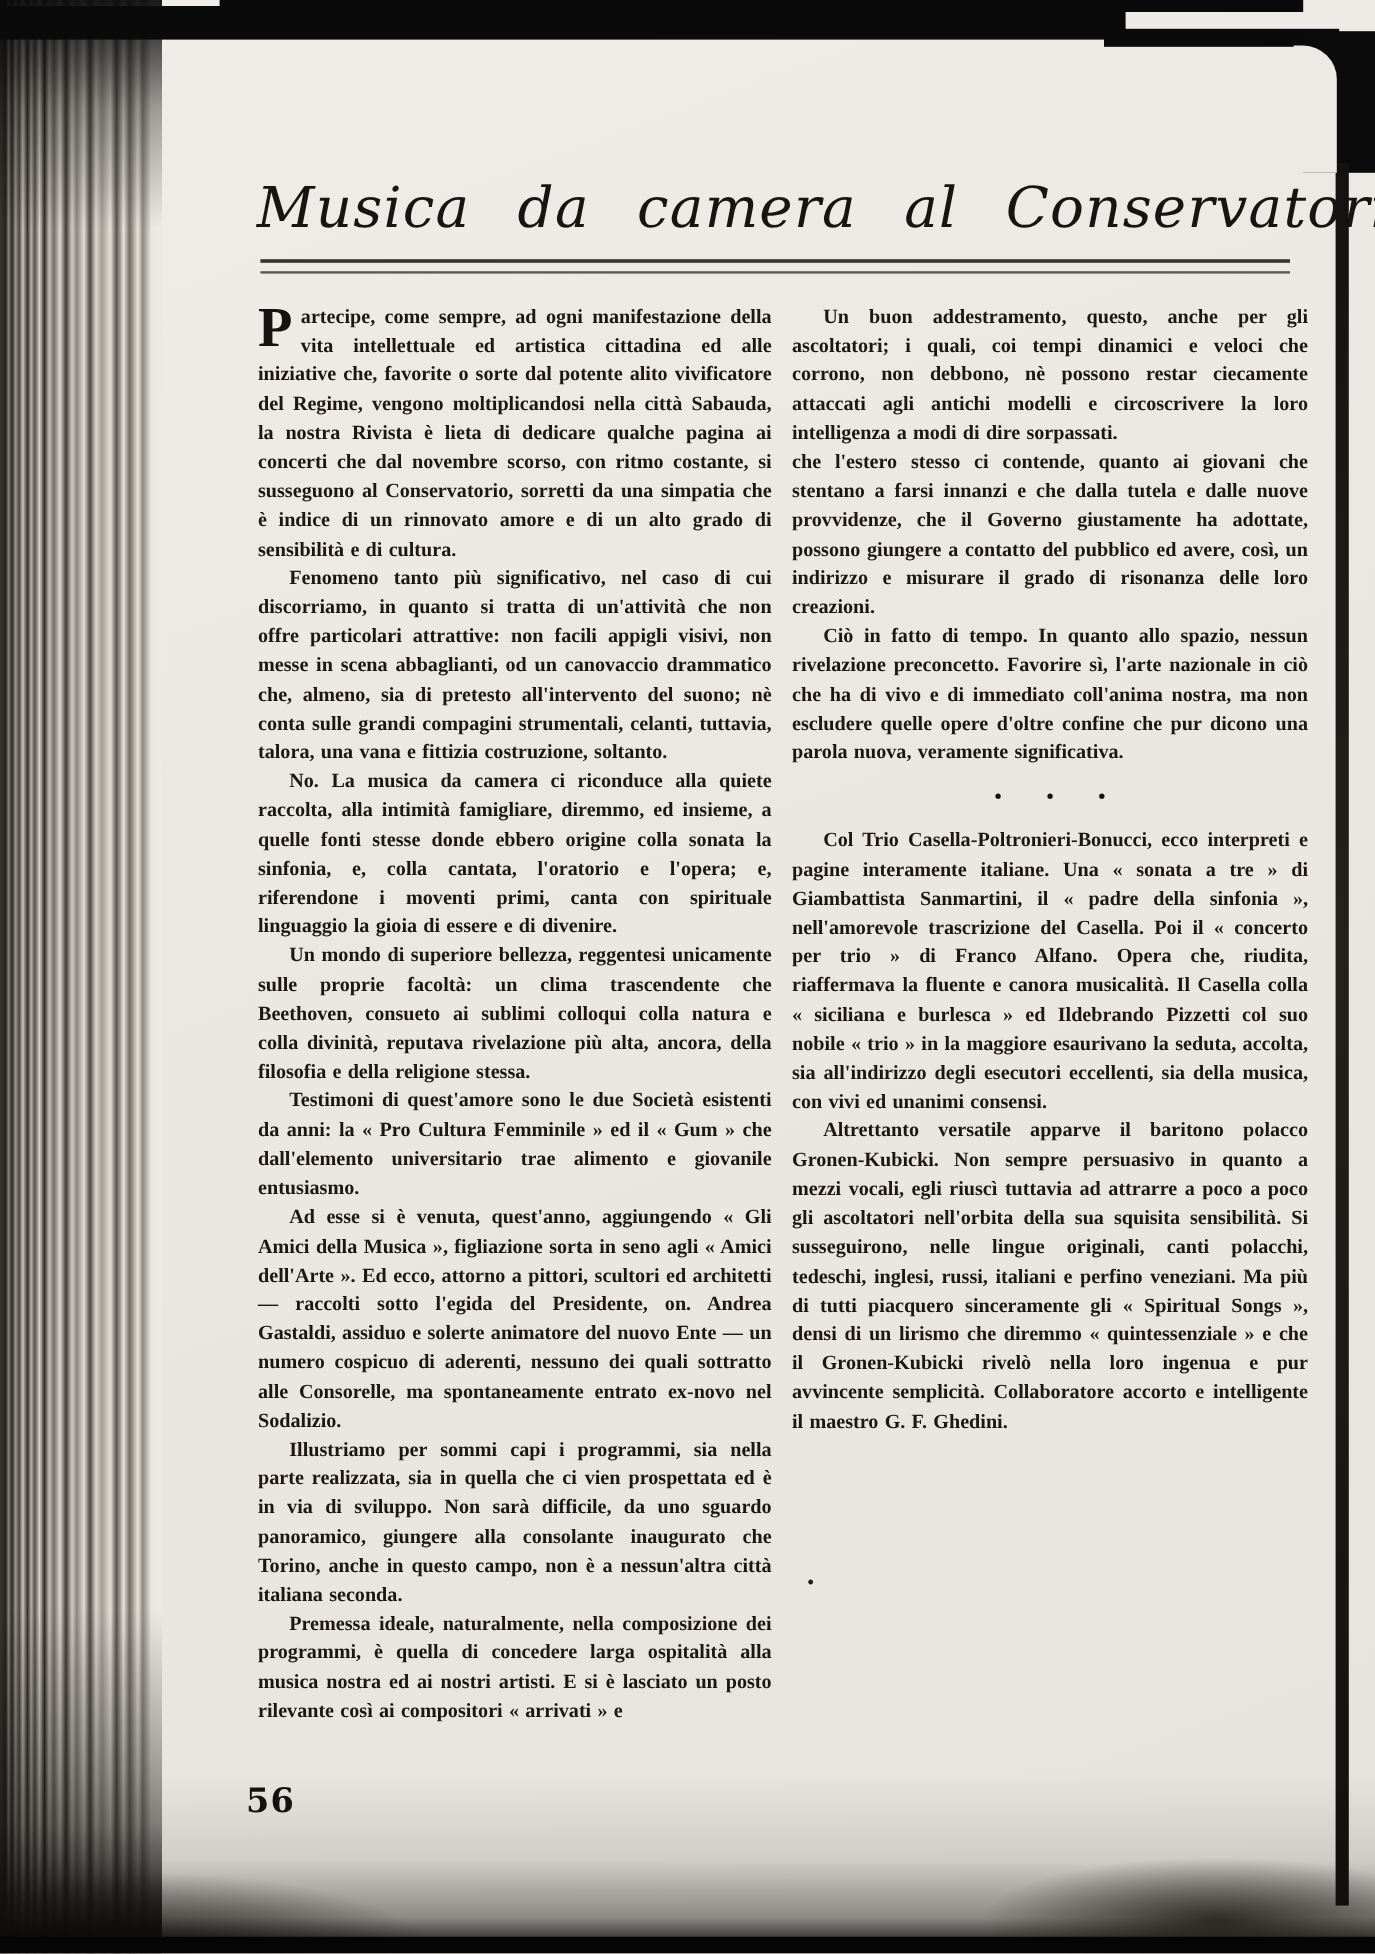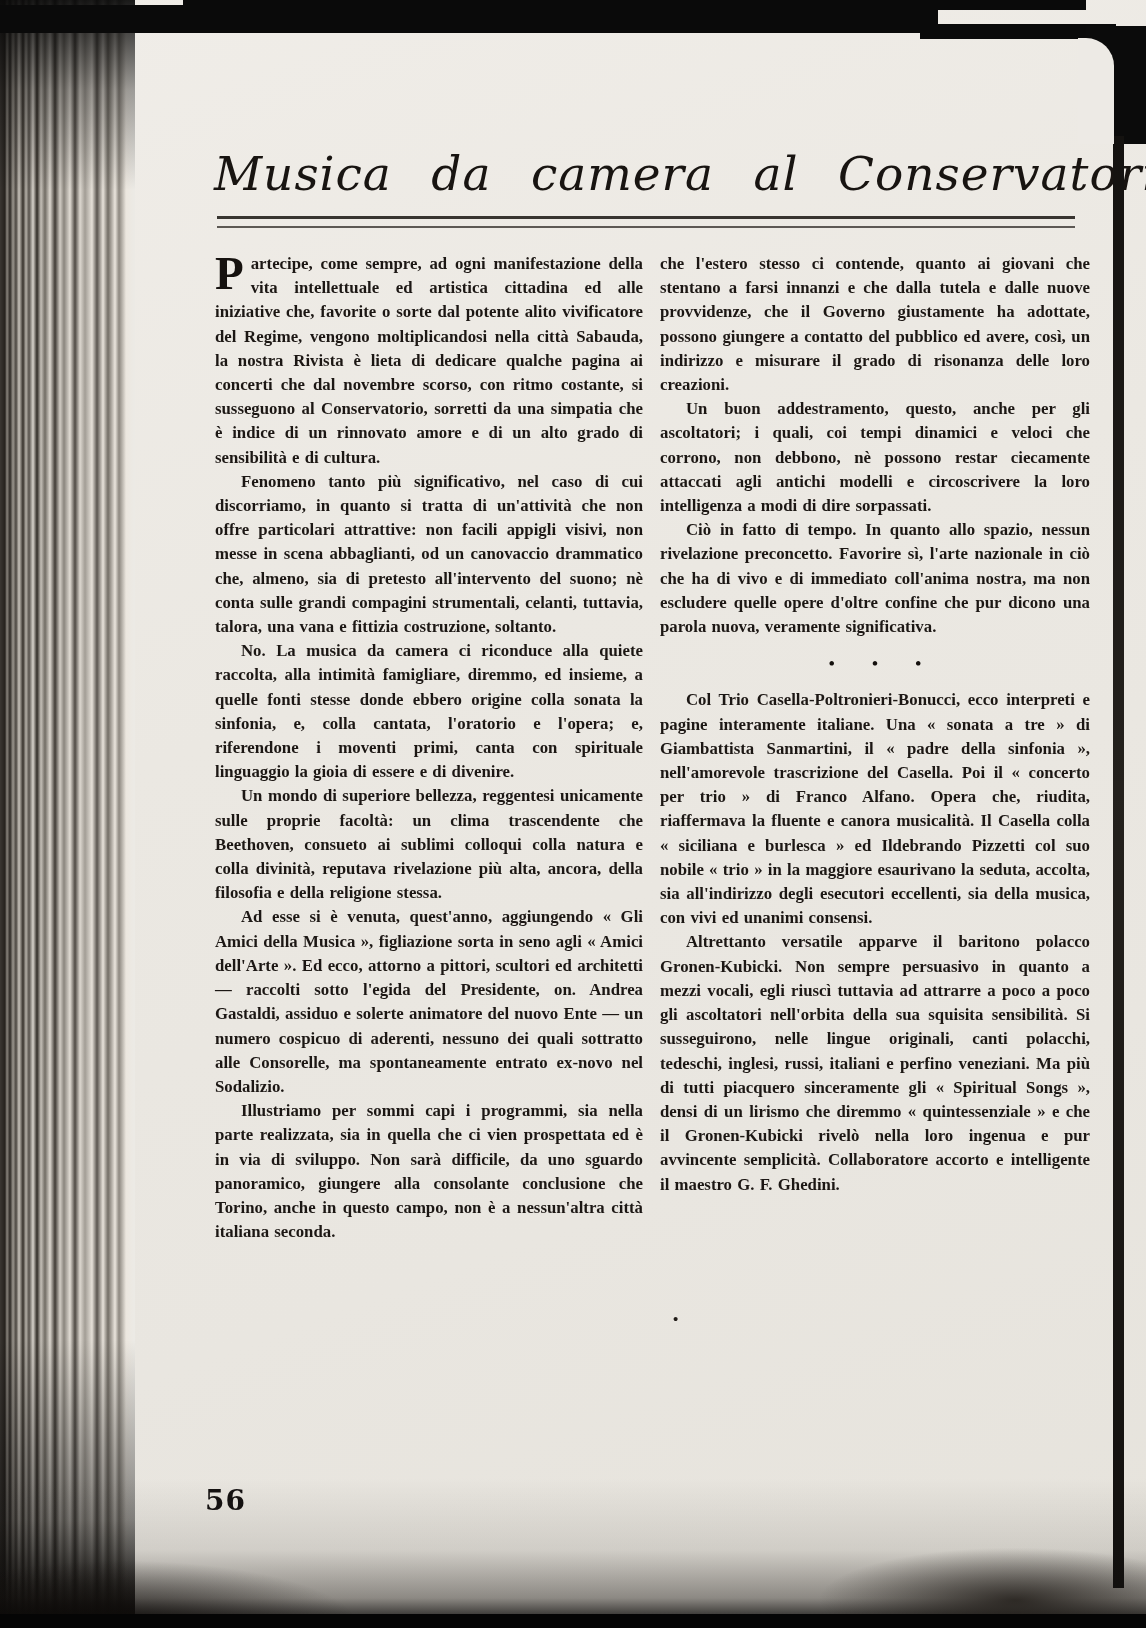--- a/index.html
+++ b/index.html
@@ -97,27 +97,29 @@
   <div class="bottom-bar"></div>
 
   <div class="title">Musica da camera al Conservatorio</div>
   <div class="title-rule"></div>
 
   <div class="col col-left">
     <p class="para noindent"><span class="dropcap">P</span><span>artecipe, come sempre, ad ogni manifestazione della vita intellettuale ed artistica cittadina ed alle iniziative che, favorite o sorte dal potente alito vivificatore del Regime, vengono moltiplicandosi nella città Sabauda, la nostra Rivista è lieta di dedicare qualche pagina ai concerti che dal novembre scorso, con ritmo costante, si susseguono al Conservatorio, sorretti da una simpatia che è indice di un rinnovato amore e di un alto grado di sensibilità e di cultura.</span></p>
     <p class="para">Fenomeno tanto più significativo, nel caso di cui discorriamo, in quanto si tratta di un'attività che non offre particolari attrattive: non facili appigli visivi, non messe in scena abbaglianti, od un canovaccio drammatico che, almeno, sia di pretesto all'intervento del suono; nè conta sulle grandi compagini strumentali, celanti, tuttavia, talora, una vana e fittizia costruzione, soltanto.</p>
     <p class="para">No. La musica da camera ci riconduce alla quiete raccolta, alla intimità famigliare, diremmo, ed insieme, a quelle fonti stesse donde ebbero origine colla sonata la sinfonia, e, colla cantata, l'oratorio e l'opera; e, riferendone i moventi primi, canta con spirituale linguaggio la gioia di essere e di divenire.</p>
     <p class="para">Un mondo di superiore bellezza, reggentesi unicamente sulle proprie facoltà: un clima trascendente che Beethoven, consueto ai sublimi colloqui colla natura e colla divinità, reputava rivelazione più alta, ancora, della filosofia e della religione stessa.</p>
+    <p class="para">Testimoni di quest'amore sono le due Società esistenti da anni: la « Pro Cultura Femminile » ed il « Gum » che dall'elemento universitario trae alimento e giovanile entusiasmo.</p>
     <p class="para">Ad esse si è venuta, quest'anno, aggiungendo « Gli Amici della Musica », figliazione sorta in seno agli « Amici dell'Arte ». Ed ecco, attorno a pittori, scultori ed architetti — raccolti sotto l'egida del Presidente, on. Andrea Gastaldi, assiduo e solerte animatore del nuovo Ente — un numero cospicuo di aderenti, nessuno dei quali sottratto alle Consorelle, ma spontaneamente entrato ex-novo nel Sodalizio.</p>
-    <p class="para">Illustriamo per sommi capi i programmi, sia nella parte realizzata, sia in quella che ci vien prospettata ed è in via di sviluppo. Non sarà difficile, da uno sguardo panoramico, giungere alla consolante conclusione che Torino, anche in questo campo, non è a nessun'altra città italiana seconda.</p>
+    <p class="para">Illustriamo per sommi capi i programmi, sia nella parte realizzata, sia in quella che ci vien prospettata ed è in via di sviluppo. Non sarà difficile, da uno sguardo panoramico, giungere alla consolante inaugurato che Torino, anche in questo campo, non è a nessun'altra città italiana seconda.</p>
+    <p class="para">Premessa ideale, naturalmente, nella composizione dei programmi, è quella di concedere larga ospitalità alla musica nostra ed ai nostri artisti. E si è lasciato un posto rilevante così ai compositori « arrivati » e</p>
   </div>
 
   <div class="col col-right">
+    <p class="para">Un buon addestramento, questo, anche per gli ascoltatori; i quali, coi tempi dinamici e veloci che corrono, non debbono, nè possono restar ciecamente attaccati agli antichi modelli e circoscrivere la loro intelligenza a modi di dire sorpassati.</p>
     <p class="para noindent">che l'estero stesso ci contende, quanto ai giovani che stentano a farsi innanzi e che dalla tutela e dalle nuove provvidenze, che il Governo giustamente ha adottate, possono giungere a contatto del pubblico ed avere, così, un indirizzo e misurare il grado di risonanza delle loro creazioni.</p>
-    <p class="para">Un buon addestramento, questo, anche per gli ascoltatori; i quali, coi tempi dinamici e veloci che corrono, non debbono, nè possono restar ciecamente attaccati agli antichi modelli e circoscrivere la loro intelligenza a modi di dire sorpassati.</p>
     <p class="para">Ciò in fatto di tempo. In quanto allo spazio, nessun rivelazione preconcetto. Favorire sì, l'arte nazionale in ciò che ha di vivo e di immediato coll'anima nostra, ma non escludere quelle opere d'oltre confine che pur dicono una parola nuova, veramente significativa.</p>
     <p class="para separator">• • •</p>
     <p class="para">Col Trio Casella-Poltronieri-Bonucci, ecco interpreti e pagine interamente italiane. Una « sonata a tre » di Giambattista Sanmartini, il « padre della sinfonia », nell'amorevole trascrizione del Casella. Poi il « concerto per trio » di Franco Alfano. Opera che, riudita, riaffermava la fluente e canora musicalità. Il Casella colla « siciliana e burlesca » ed Ildebrando Pizzetti col suo nobile « trio » in la maggiore esaurivano la seduta, accolta, sia all'indirizzo degli esecutori eccellenti, sia della musica, con vivi ed unanimi consensi.</p>
     <p class="para">Altrettanto versatile apparve il baritono polacco Gronen-Kubicki. Non sempre persuasivo in quanto a mezzi vocali, egli riuscì tuttavia ad attrarre a poco a poco gli ascoltatori nell'orbita della sua squisita sensibilità. Si susseguirono, nelle lingue originali, canti polacchi, tedeschi, inglesi, russi, italiani e perfino veneziani. Ma più di tutti piacquero sinceramente gli « Spiritual Songs », densi di un lirismo che diremmo « quintessenziale » e che il Gronen-Kubicki rivelò nella loro ingenua e pur avvincente semplicità. Collaboratore accorto e intelligente il maestro G. F. Ghedini.</p>
   </div>
 
   <div class="margin-mark">•</div>
   <div class="page-number">56</div>
 
 </div>

